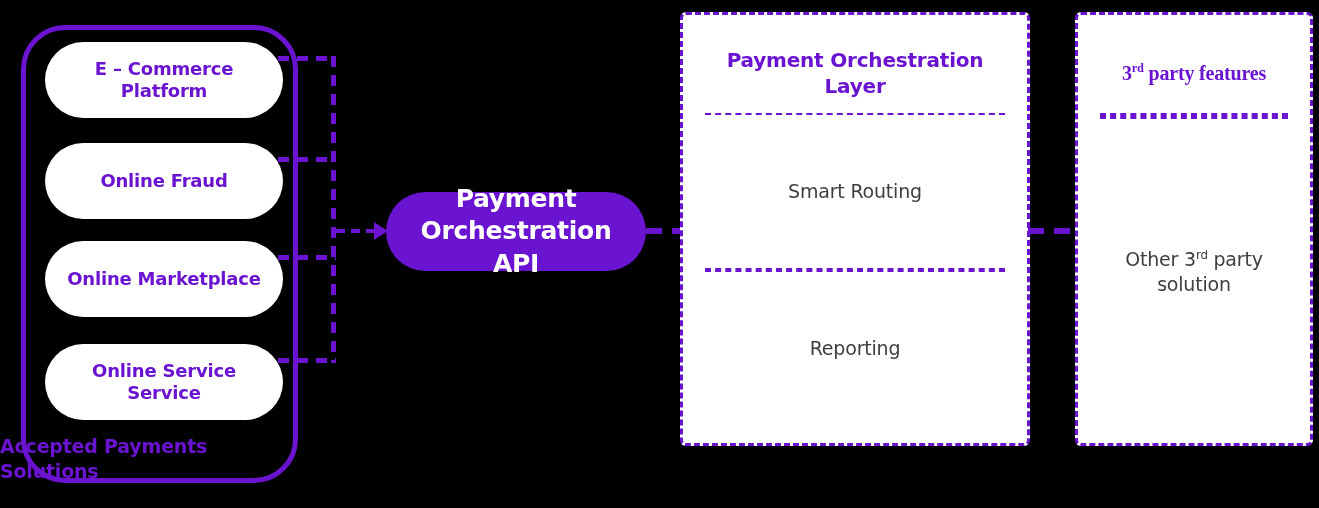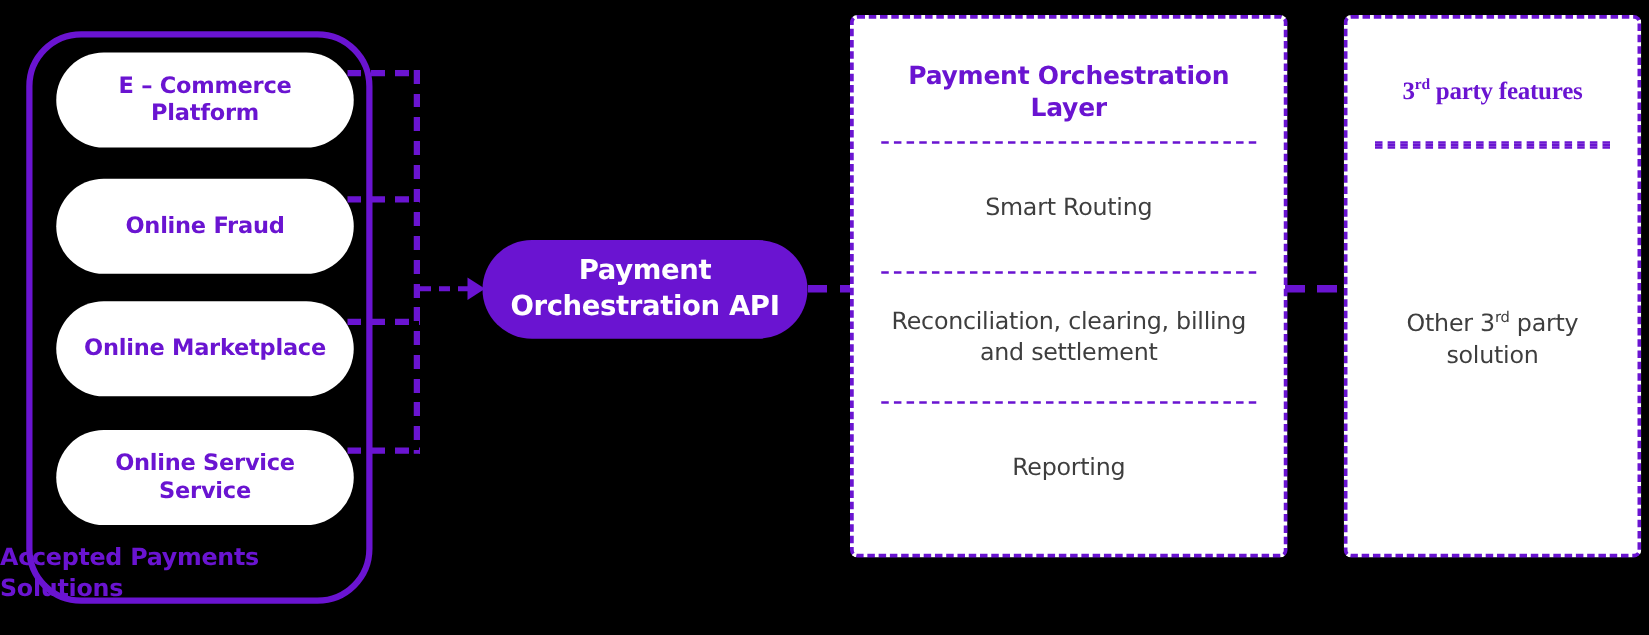--- a/index.html
+++ b/index.html
@@ -113,21 +113,21 @@
     width: 260px;
     height: 79px;
     background: #6A14D1;
     border-radius: 40px;
     display: flex;
     align-items: center;
     justify-content: center;
     text-align: center;
     color: #FFFFFF;
     font-weight: 700;
-    font-size: 22px;
+    font-size: 25px;
     line-height: 1.3;
     letter-spacing: -0.3px;
     padding: 4px 14px;
   }
 
   
   .link-dashes {
     position: absolute;
     height: 6px;
     top: 228px;
@@ -225,21 +225,20 @@
     <span>Payment Orchestration API</span>
   </div>
 
   <div class="link-dashes" id="link-api-layer"></div>
 
   <div class="dashed-card" id="card-orchestration">
     <div class="card-title">Payment Orchestration Layer</div>
     <hr class="card-divider">
     <div class="card-item">Smart Routing</div>
     <hr class="card-divider">
-    <div class="card-item">Reconciliation, clearing, billing and settlement</div>
     <hr class="card-divider">
     <div class="card-item">Reporting</div>
   </div>
 
   <div class="link-dashes" id="link-layer-third"></div>
 
   <div class="dashed-card" id="card-thirdparty">
     <div class="card-title">
       <span><span>3</span><sup class="sup">rd</sup><span> party features</span></span>
     </div>

